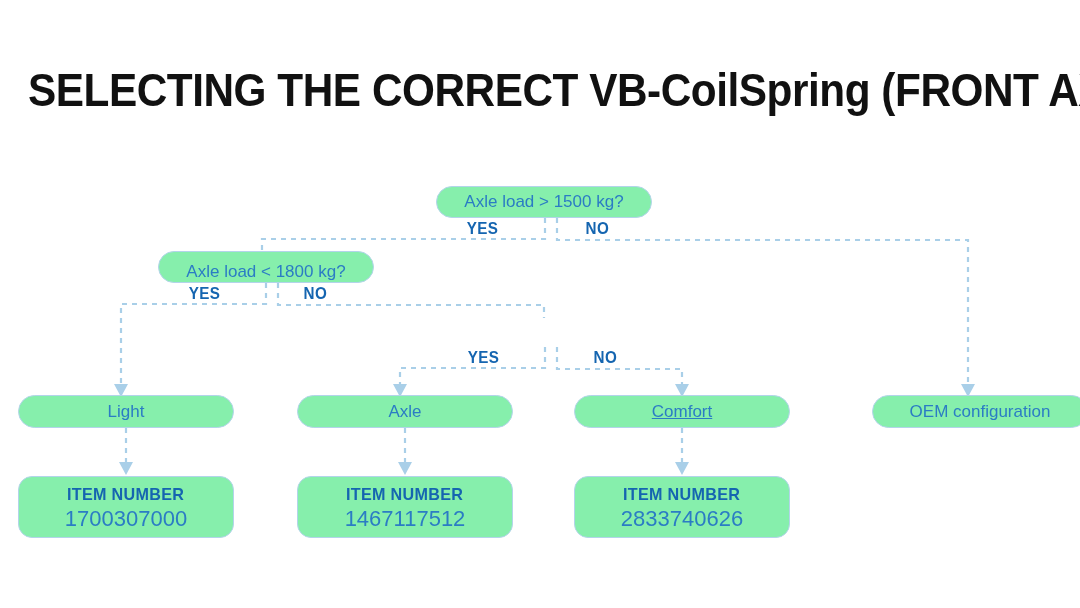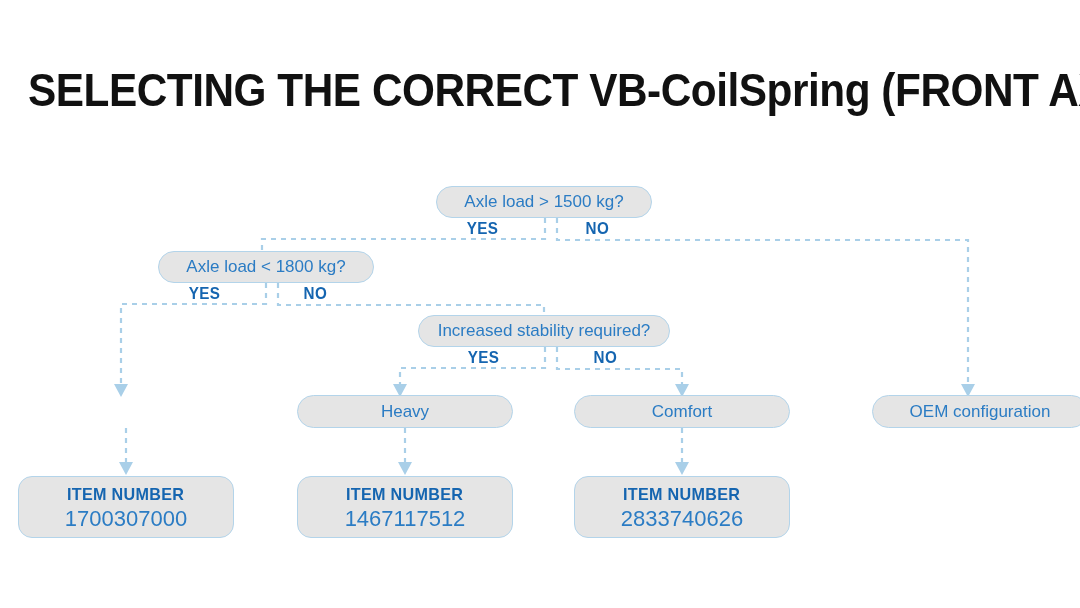--- a/index.html
+++ b/index.html
@@ -56,21 +56,21 @@
     fill: #a9cfe8;
     stroke: none;
   }
 
   
   .node {
     position: absolute;
     box-sizing: border-box;
     border: 1.6px solid #b3d4ea;
     border-radius: 22px;
-    background: #e5e5e5;
+    background: #86efac;
     display: flex;
     flex-direction: column;
     align-items: center;
     justify-content: center;
     color: #2b7cc4;
   }
   .node.decision,
   .node.result {
     font-size: 17px;
     line-height: 20px;
@@ -141,43 +141,43 @@
     <polygon points="398,462 412,462 405,475"></polygon>
 
     <path d="M 682 428 L 682 464"></path>
     <polygon points="675,462 689,462 682,475"></polygon>
   </svg>
 
   <div class="node decision" style="left:436px; top:186px; width:216px; height:32px;">
     <span>Axle load &gt; 1500 kg?</span>
   </div>
 
-  <div class="node decision" style="left:158px; top:251px; width:216px; height:32px;">
+  <div class="node decision" style="left:158px; top:251px; width:216px; height:32px;justify-content:flex-end;">
     <span>Axle load &lt; 1800 kg?</span>
   </div>
 
-  <div class="node decision" style="left:418px; top:315px; width:252px; height:32px;">
-    <span>Increased stability required?</span>
-  </div>
 
   <div class="branch-label" style="left:466px; top:220px;">YES</div>
   <div class="branch-label" style="left:585px; top:220px;">NO</div>
 
   <div class="branch-label" style="left:188px; top:285px;">YES</div>
   <div class="branch-label" style="left:303px; top:285px;">NO</div>
 
   <div class="branch-label" style="left:467px; top:349px;">YES</div>
   <div class="branch-label" style="left:593px; top:349px;">NO</div>
 
+  <div class="node result" style="left:18px; top:395px; width:216px; height:33px;">
+    <span>Light</span>
+  </div>
 
   <div class="node result" style="left:297px; top:395px; width:216px; height:33px;">
-    <span>Heavy</span>
+    <span>Axle</span>
   </div>
 
-  <div class="node result" style="left:574px; top:395px; width:216px; height:33px;">
+  <div class="node result" style="left:574px; top:395px; width:216px; height:33px;text-decoration:underline;">
     <span>Comfort</span>
   </div>
 
   <div class="node result" style="left:872px; top:395px; width:216px; height:33px;">
     <span>OEM configuration</span>
   </div>
 
   <div class="node item" style="left:18px; top:476px; width:216px; height:62px;">
     <span class="item-label">ITEM NUMBER</span>
     <span class="item-value">1700307000</span>

